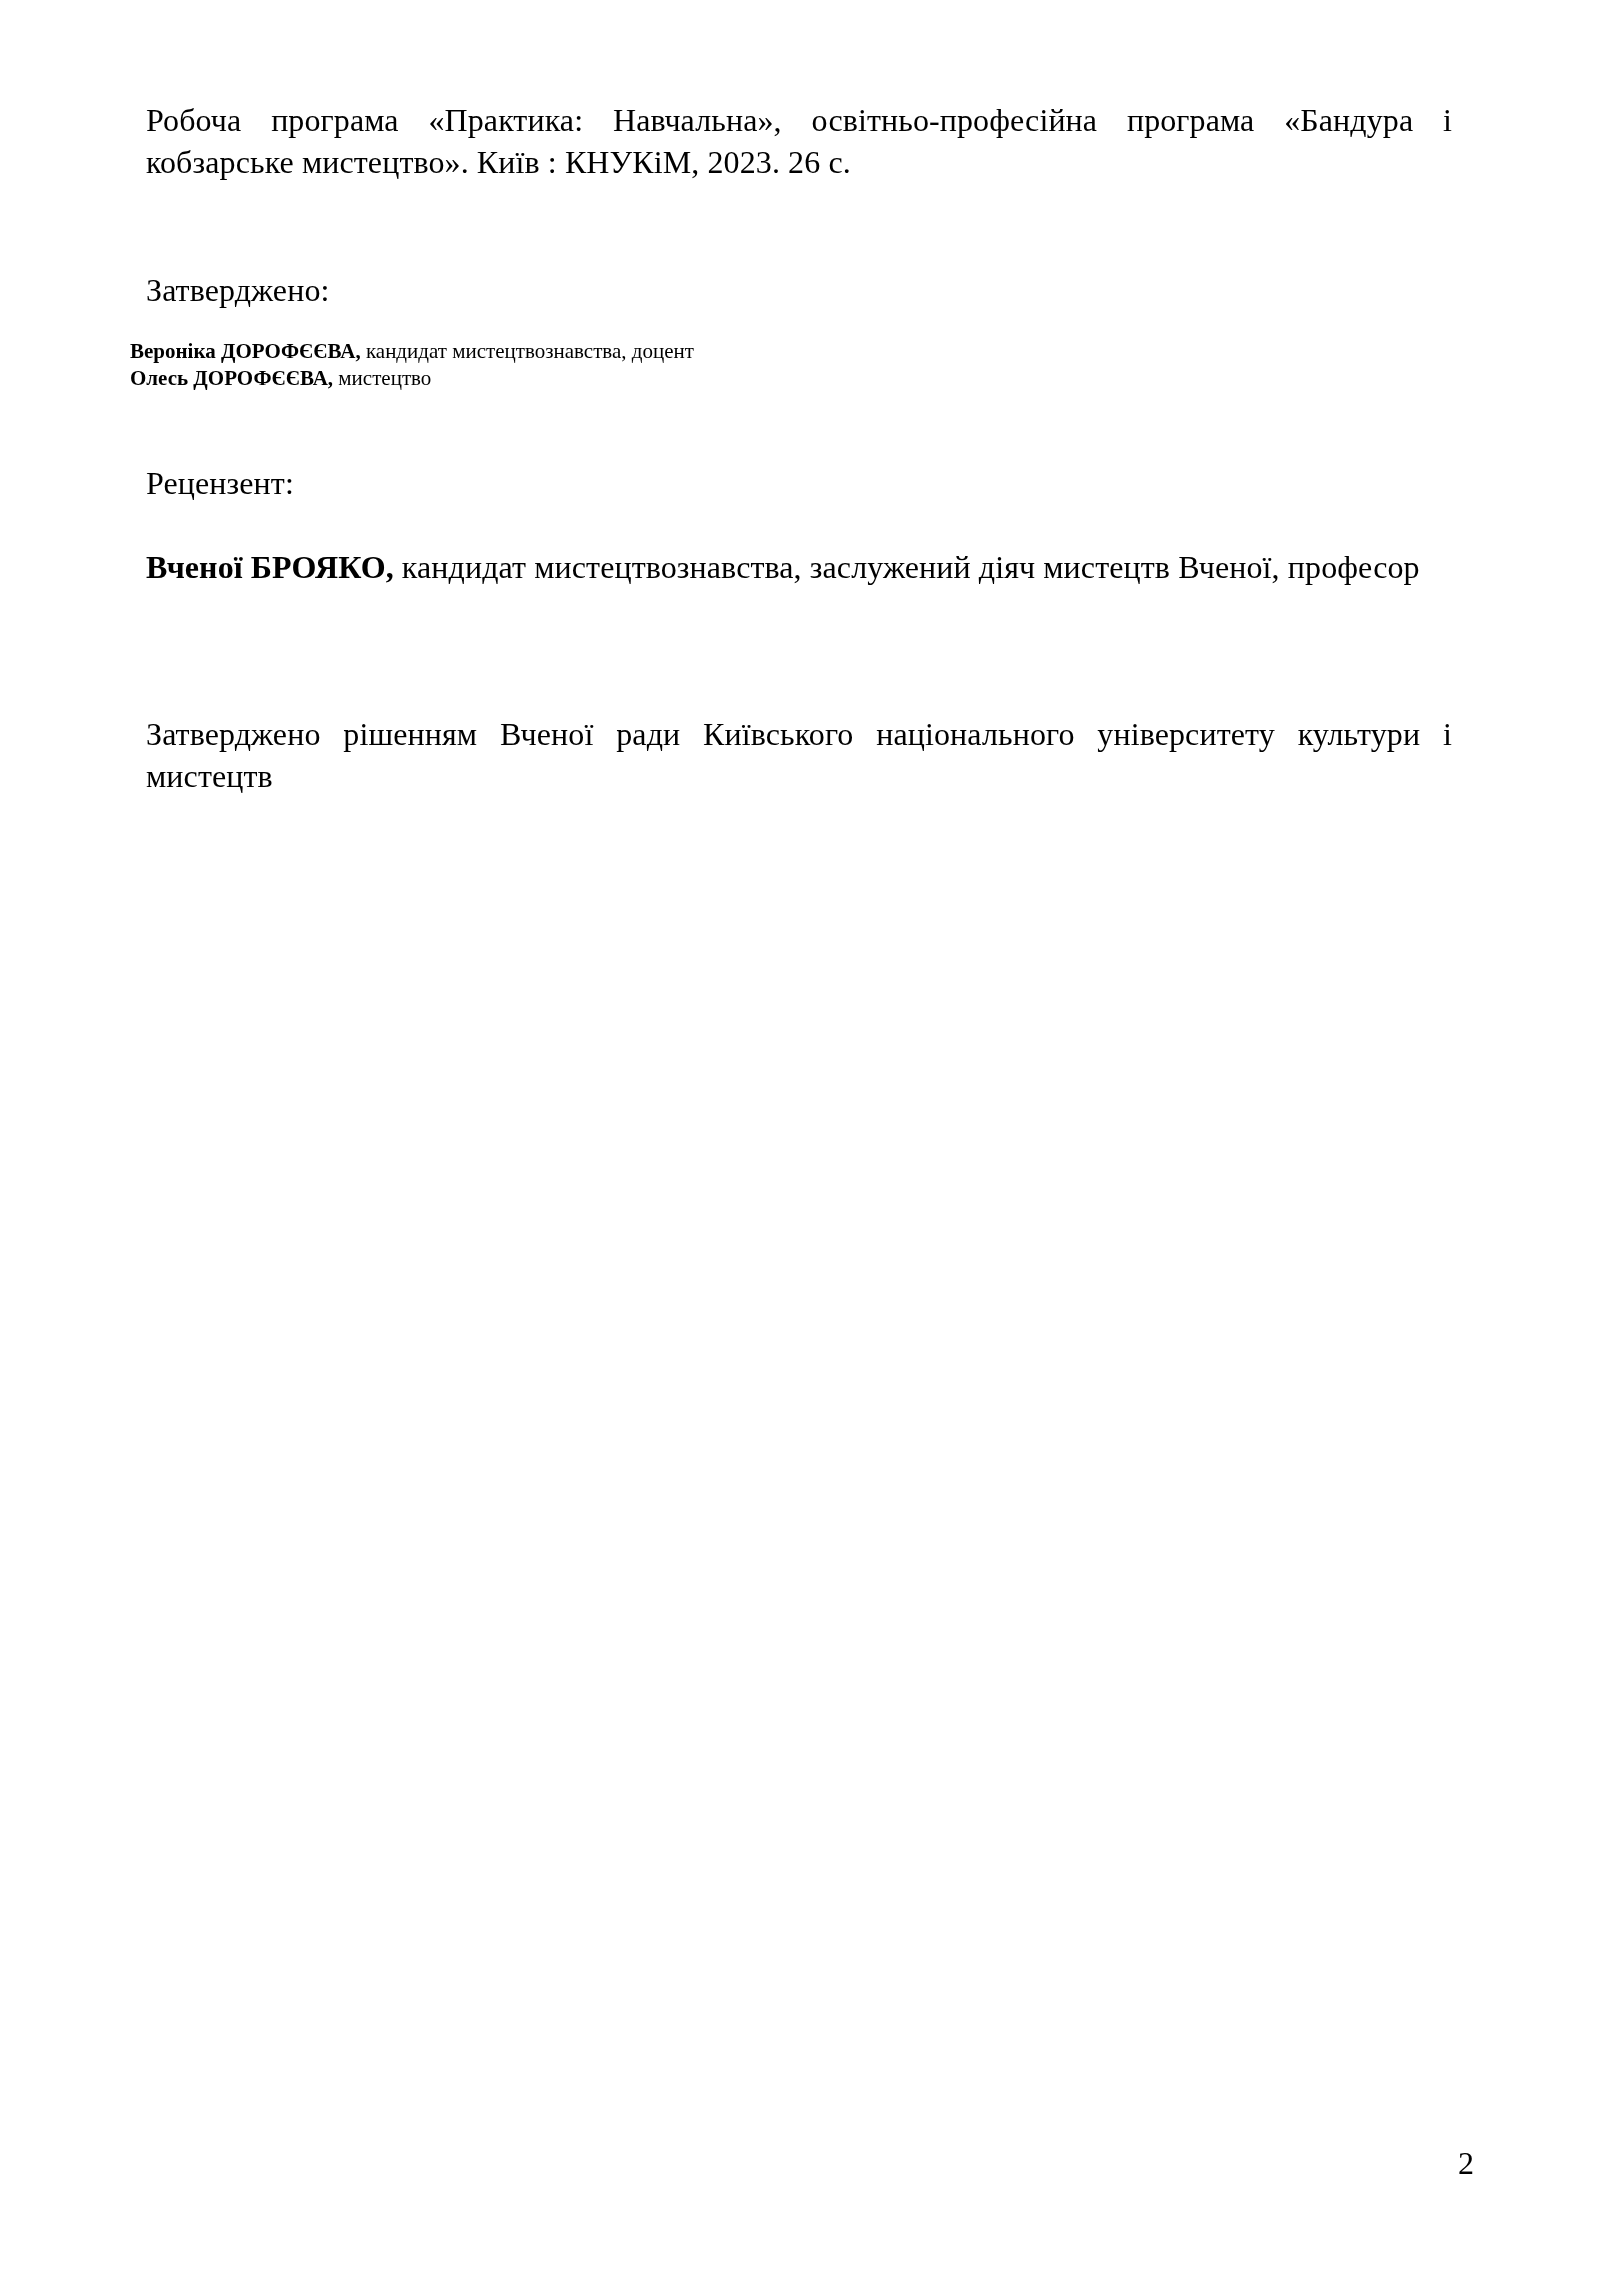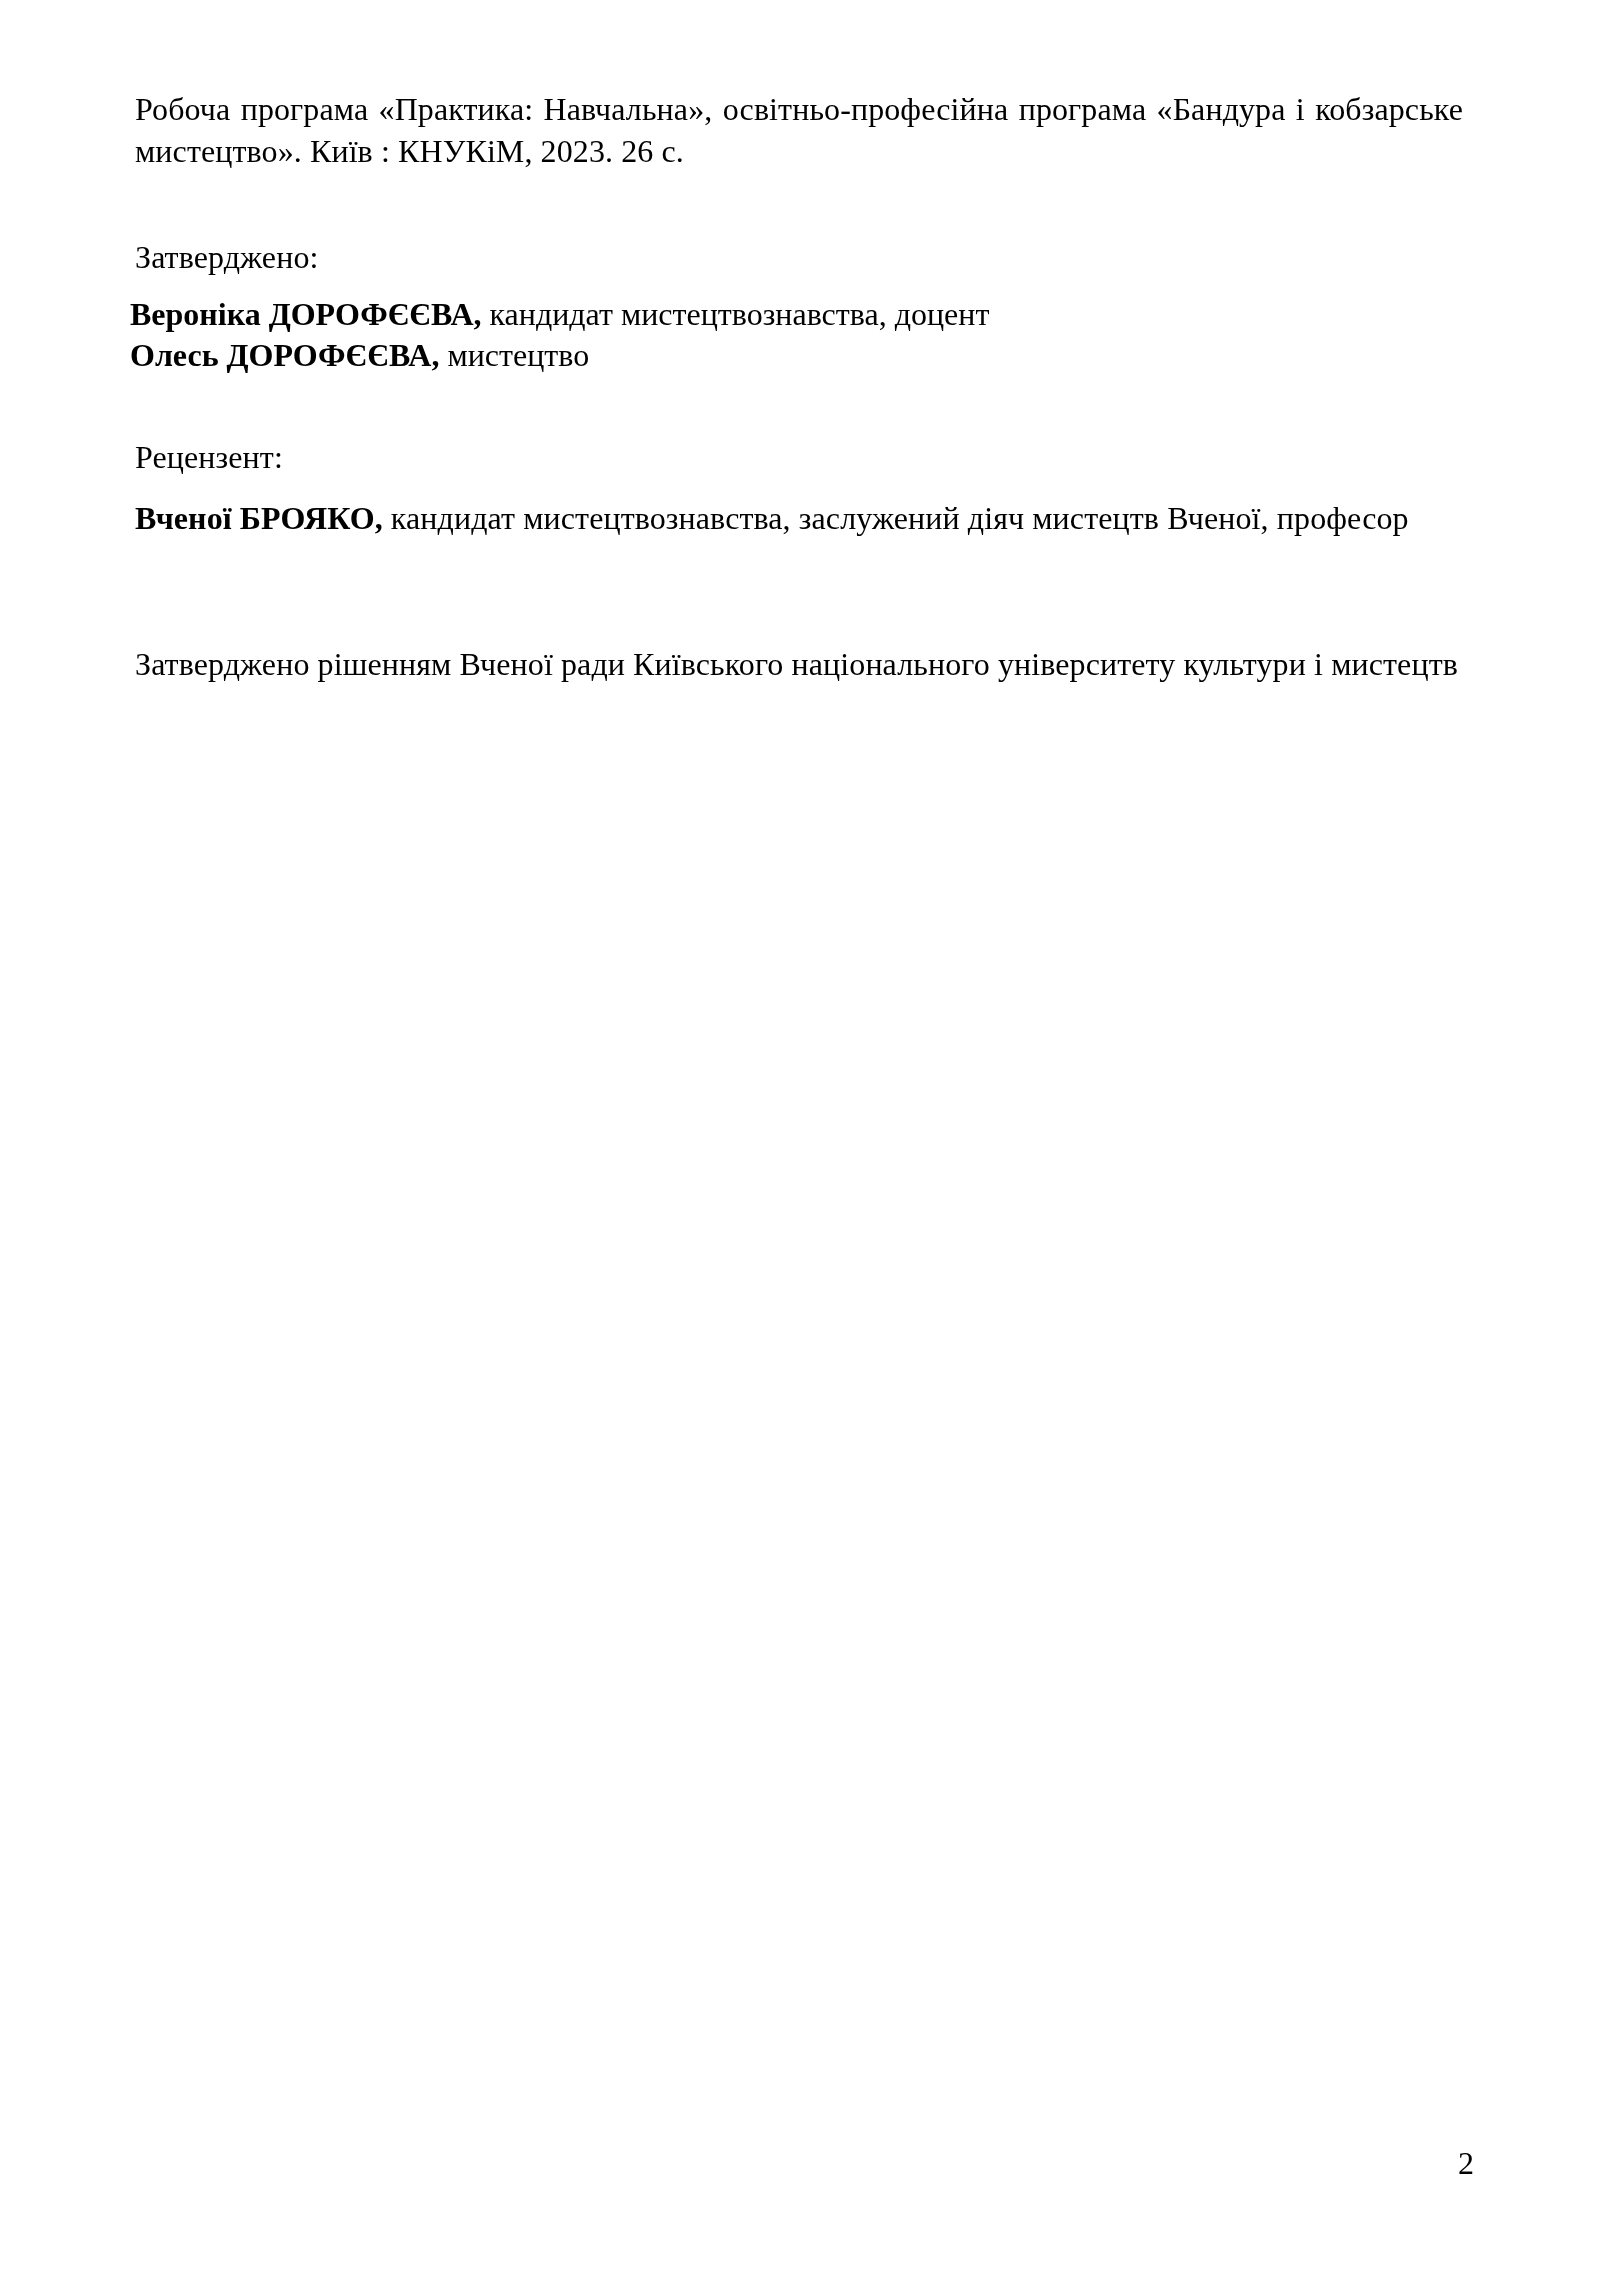--- a/index.html
+++ b/index.html
@@ -20,34 +20,34 @@
     overflow: hidden;
   }
   .content {
     width: 1338px;
   }
   .para {
     font-size: 32px;
     line-height: 1.30;
     text-align: justify;
     text-justify: inter-word;
-    margin: 5px;
+    margin: 16px;
     letter-spacing: 0.1px;
   }
   .para.left {
     text-align: left;
   }
   .bold {
     font-weight: bold;
   }
   .spacer-lg { height: 55px; }
   .spacer-md { height: 47px; }
   .spacer-sm { height: 9.8px; }
   .block-line {
-    font-size: 32px;
+    font-size: 21px;
     line-height: 1.30;
     margin: 0;
     text-align: left;
     white-space: normal;
   }
   .page-number {
     position: absolute;
     right: 147px;
     bottom: 114px;
     font-size: 32px;

